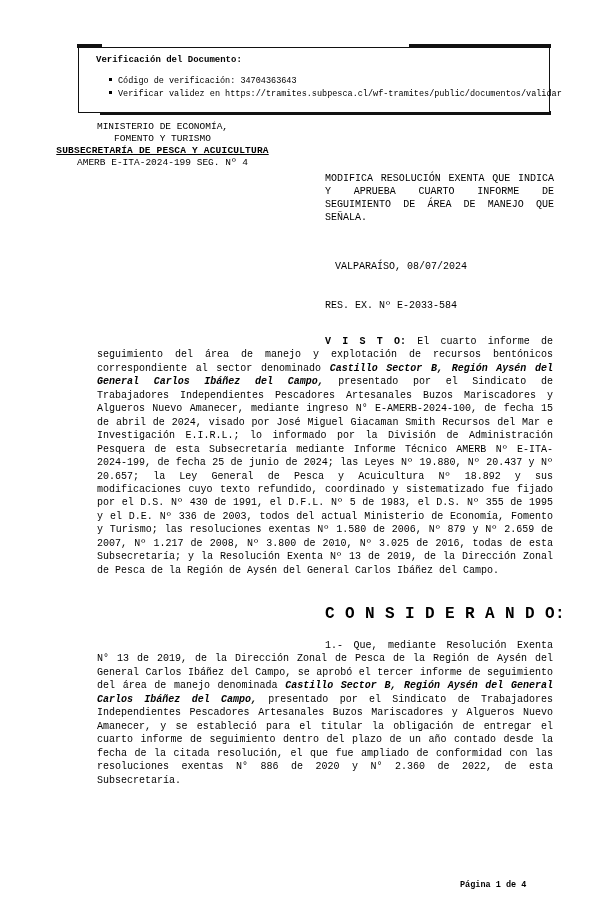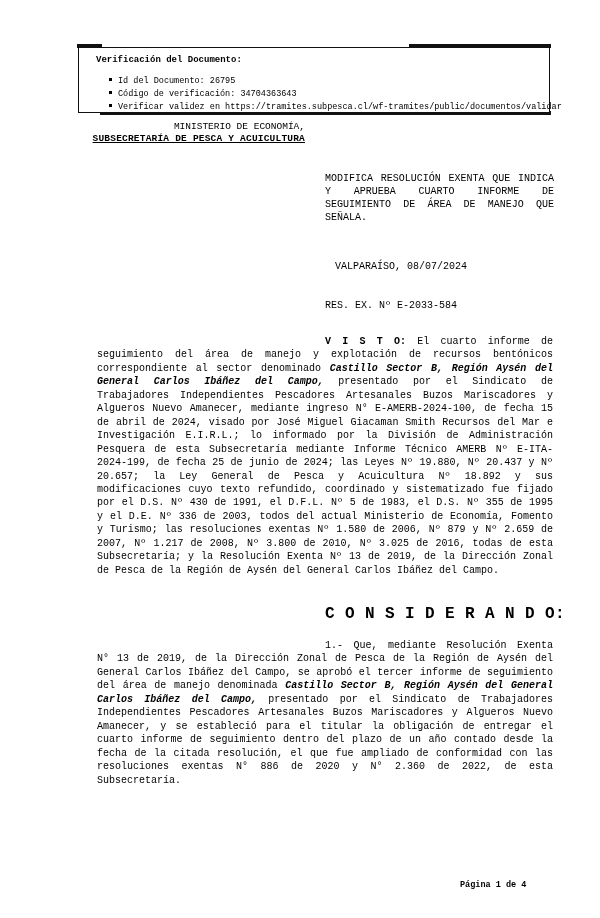--- a/index.html
+++ b/index.html
@@ -51,21 +51,21 @@
   .bar { position: absolute; background: #111; }
   .bar-tl { left: 77px;  top: 44px;  width: 25px;  height: 4px; }
   .bar-tr { left: 409px; top: 44px;  width: 142px; height: 4px; }
   .bar-b  { left: 100px; top: 111px; width: 451px; height: 3.5px; }
 
   
   .letterhead {
     position: absolute;
     left: 20px; top: 121px;
     width: 285px;
-    text-align: right;
+    text-align: center;
     font-size: 9.5px;
     line-height: 12px;
   }
   .lh-subpesca {
     font-weight: bold;
     text-decoration: underline;
     text-decoration-thickness: 1px;
     text-underline-offset: 1px;
     letter-spacing: 0.2px;
   }
@@ -127,29 +127,30 @@
 
 <div class="page">
 
   <div class="bar bar-tl"></div>
   <div class="bar bar-tr"></div>
   <div class="bar bar-b"></div>
 
   <div class="verify-box">
     <div class="vb-title">Verificación del Documento:</div>
     <ul class="vb-list">
-      <li><span class="bullet"></span><span>Id del Documento: 26795</span></li>
       <li><span class="bullet"></span><span>Código de verificación: 34704363643</span></li>
       <li><span class="bullet"></span><span>Verificar validez en https://tramites.subpesca.cl/wf-tramites/public/documentos/validar</span></li>
     </ul>
   </div>
 
   <div class="letterhead">
     <div>MINISTERIO DE ECONOMÍA,</div>
+    <div>FOMENTO Y TURISMO</div>
     <div class="lh-subpesca">SUBSECRETARÍA DE PESCA Y ACUICULTURA</div>
+    <div>AMERB E-ITA-2024-199 SEG. Nº 4</div>
   </div>
 
   <div class="subject">MODIFICA RESOLUCIÓN EXENTA QUE INDICA Y APRUEBA CUARTO INFORME DE SEGUIMIENTO DE ÁREA DE MANEJO QUE SEÑALA.</div>
   <div class="place-date">VALPARAÍSO, 08/07/2024</div>
   <div class="res-number">RES. EX. Nº E-2033-584</div>
 
   <div class="para para-visto"><span class="seg-bold">V I S T O:</span><span> El cuarto informe de seguimiento del área de manejo y explotación de recursos bentónicos correspondiente al sector denominado </span><span class="seg-bold-italic">Castillo Sector B, Región Aysén del General Carlos Ibáñez del Campo,</span><span> presentado por el Sindicato de Trabajadores Independientes Pescadores Artesanales Buzos Mariscadores y Algueros Nuevo Amanecer, mediante ingreso N° E-AMERB-2024-100, de fecha 15 de abril de 2024, visado por José Miguel Giacaman Smith Recursos del Mar e Investigación E.I.R.L.; lo informado por la División de Administración Pesquera de esta Subsecretaría mediante Informe Técnico AMERB Nº E-ITA-2024-199, de fecha 25 de junio de 2024; las Leyes Nº 19.880, Nº 20.437 y Nº 20.657; la Ley General de Pesca y Acuicultura Nº 18.892 y sus modificaciones cuyo texto refundido, coordinado y sistematizado fue fijado por el D.S. Nº 430 de 1991, el D.F.L. Nº 5 de 1983, el D.S. Nº 355 de 1995 y el D.E. Nº 336 de 2003, todos del actual Ministerio de Economía, Fomento y Turismo; las resoluciones exentas Nº 1.580 de 2006, Nº 879 y Nº 2.659 de 2007, Nº 1.217 de 2008, Nº 3.800 de 2010, Nº 3.025 de 2016, todas de esta Subsecretaría; y la Resolución Exenta Nº 13 de 2019, de la Dirección Zonal de Pesca de la Región de Aysén del General Carlos Ibáñez del Campo.</span></div>
 
   <div class="considerando-heading">C O N S I D E R A N D O:</div>
 

